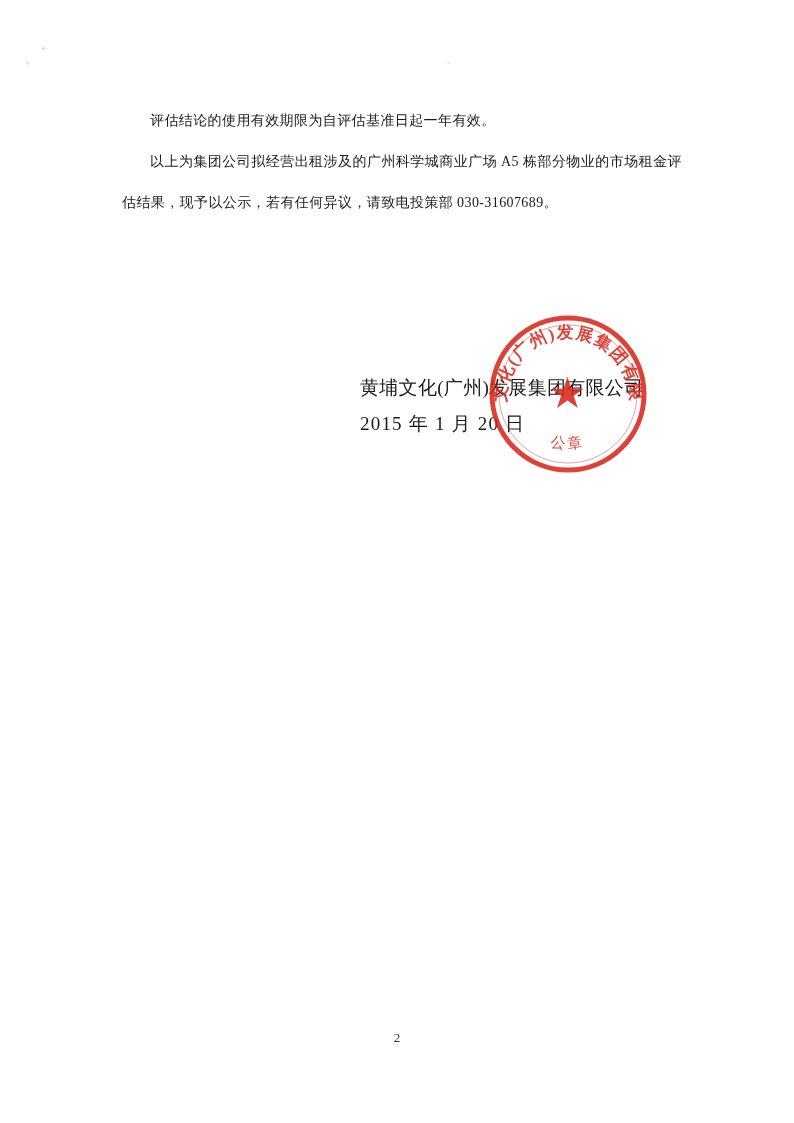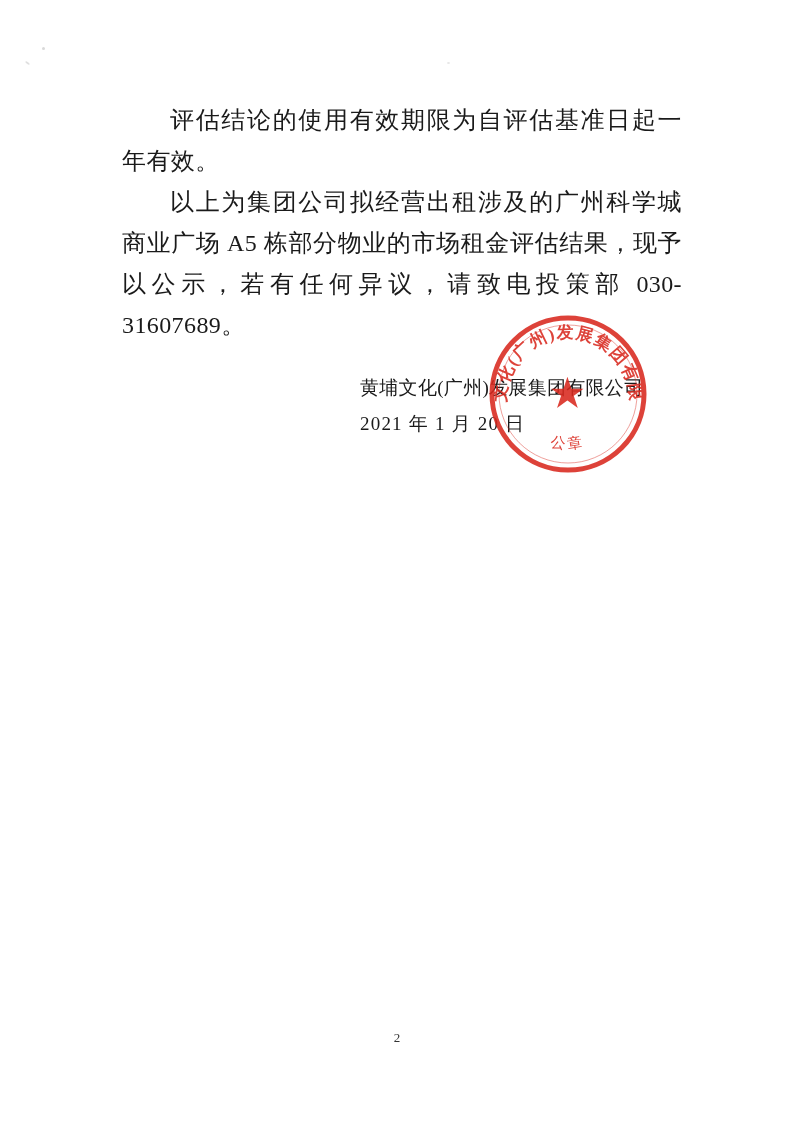--- a/index.html
+++ b/index.html
@@ -31,21 +31,21 @@
   }
   .speck-a { left: 42px; top: 47px; width: 3px; height: 3px; opacity: .55; }
   .speck-b { left: 25px; top: 62px; width: 5px; height: 2px; opacity: .45; transform: rotate(35deg); }
   .speck-c { left: 447px; top: 62px; width: 3px; height: 2px; opacity: .35; }
 
   .body-text {
     position: absolute;
     left: 122px;
     top: 100px;
     width: 560px;
-    font-size: 24px;
+    font-size: 14px;
     line-height: 41px;
     letter-spacing: 0.4px;
     text-align: justify;
     text-justify: inter-ideograph;
   }
   .para {
     margin: 0 0 0 0;
     text-indent: 2em;
   }
 
@@ -92,21 +92,21 @@
   <div class="speck speck-b"></div>
   <div class="speck speck-c"></div>
 
   <div class="body-text">
     <p class="para">评估结论的使用有效期限为自评估基准日起一年有效。</p>
     <p class="para">以上为集团公司拟经营出租涉及的广州科学城商业广场 A5 栋部分物业的市场租金评估结果，现予以公示，若有任何异议，请致电投策部 030-31607689。</p>
   </div>
 
   <div class="signature-block">
     <div class="sign-line">黄埔文化(广州)发展集团有限公司</div>
-    <div class="sign-line sign-date">2021 年 1 月 20 日</div>
+    <div class="sign-line sign-date">2015 年 1 月 20 日</div>
   </div>
 
   <div class="seal">
     <svg width="164" height="164" viewBox="0 0 164 164" xmlns="http://www.w3.org/2000/svg">
       <g opacity="0.88">
         <circle cx="82" cy="82" r="76" fill="none" stroke="#d9281e" stroke-width="5"></circle>
         <circle cx="82" cy="82" r="69" fill="none" stroke="#d9281e" stroke-width="1" opacity="0.5"></circle>
         <path id="sealArcTop" d="M 20 88 A 62 62 0 0 1 144 88" fill="none" stroke="none"></path>
         <text fill="#d9281e" font-size="17" font-family="'Liberation Serif', serif" font-weight="bold" letter-spacing="1.5">
           <textPath href="#sealArcTop" startOffset="50%" text-anchor="middle">黄埔文化(广州)发展集团有限公司</textPath>

